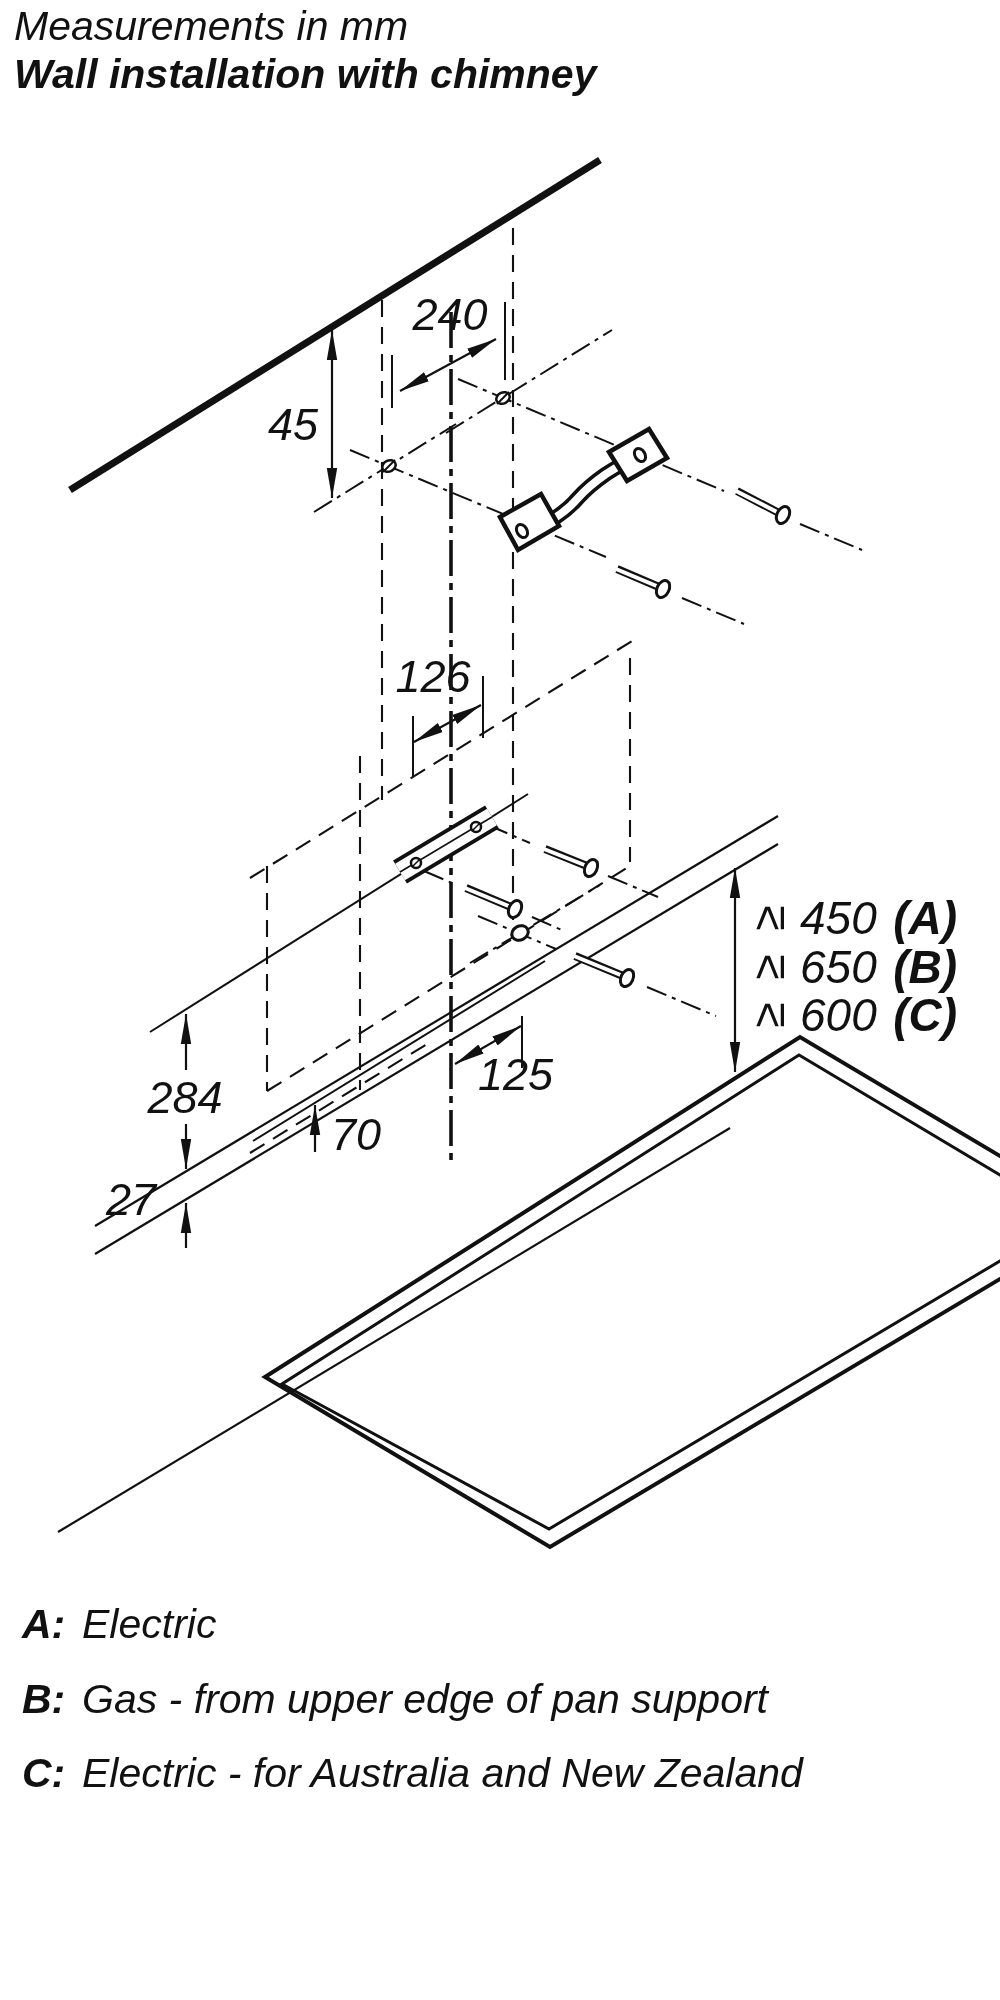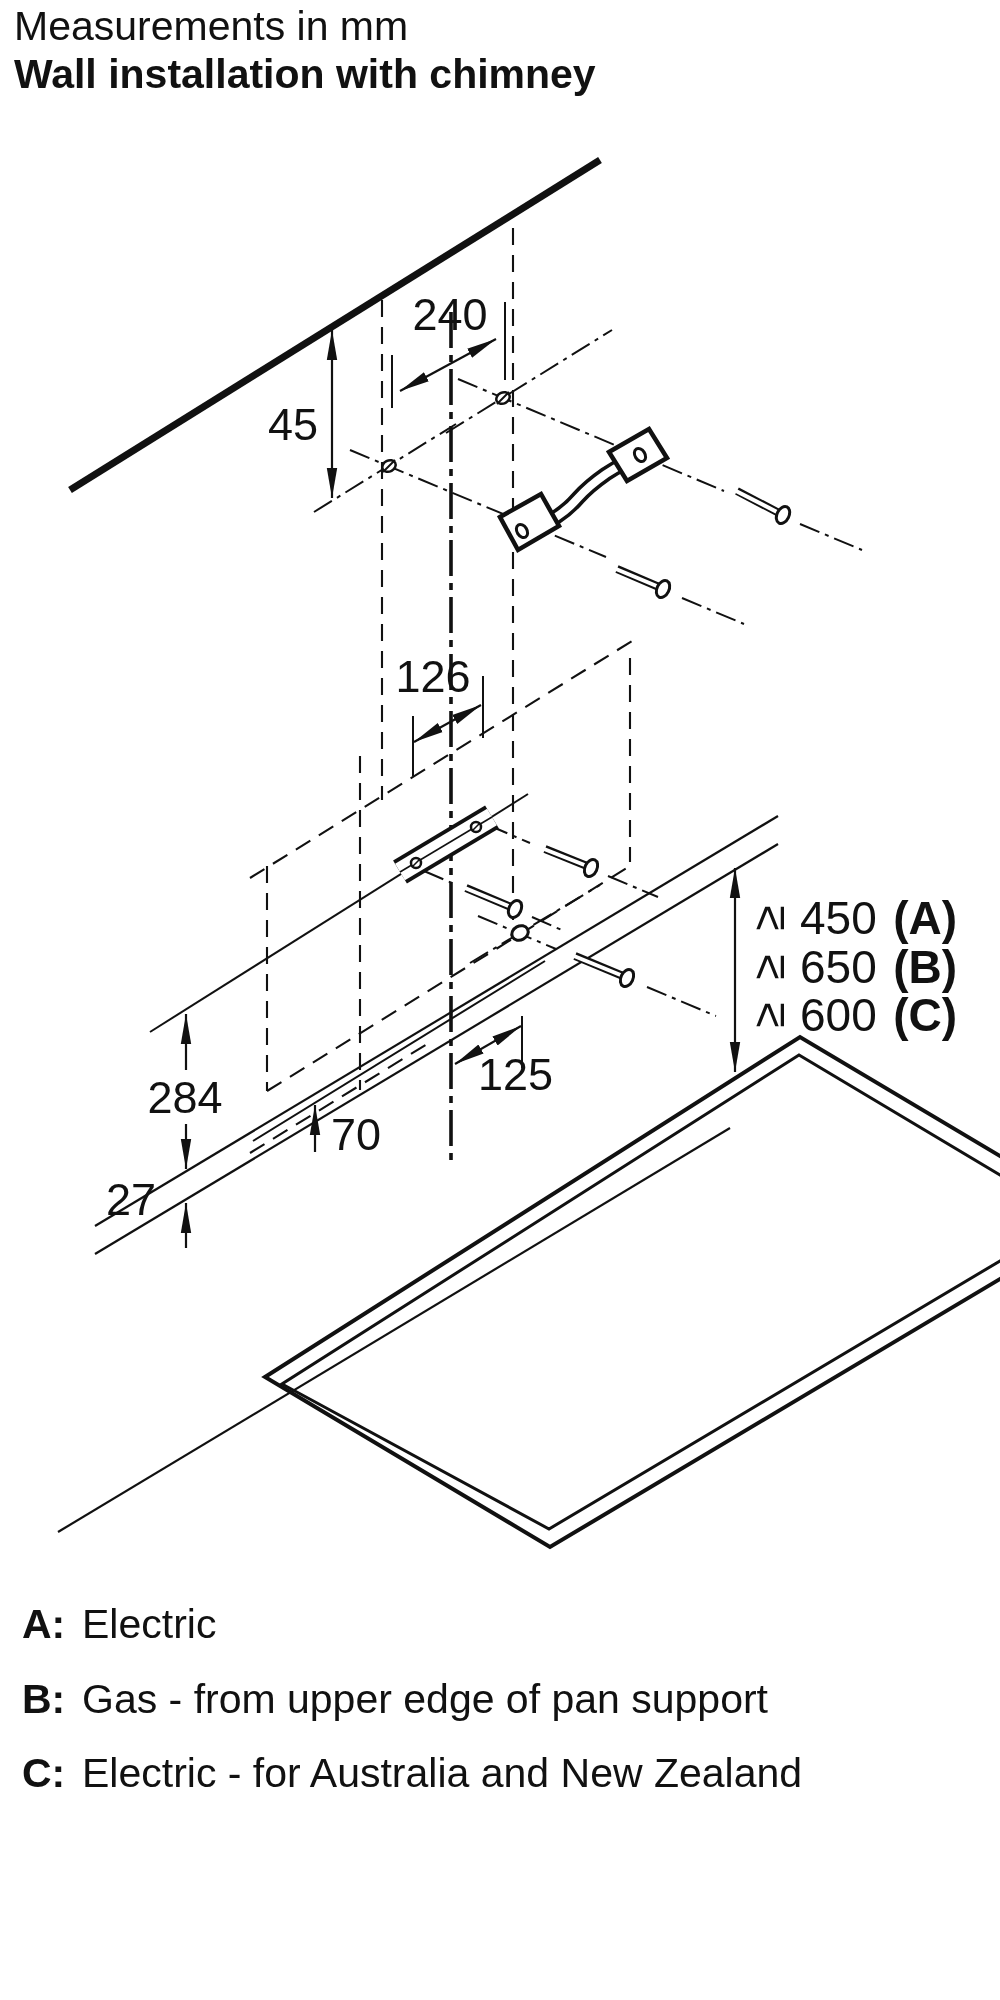--- a/index.html
+++ b/index.html
@@ -1,16 +1,16 @@
 <!DOCTYPE html>
 <html><head>
 <meta charset="utf-8">
 <style>
   html,body { margin:0; padding:0; background:#ffffff; }
-  .page { width:796px; height:2000px; position:relative; background:#fff; }
+  .page { width:796px; height:2000px; position:relative; background:#fff;font-style:italic; }
   svg { display:block; }
   svg text { font-family:"Liberation Sans", sans-serif; fill:#111; }
   .ttl1 { font-size:41px; }
   .ttl2 { font-size:41px; font-weight:bold; }
   .num  { font-size:45px; }
   .min  { font-size:46px; }
   .minb { font-size:46px; font-weight:bold; }
   .legk { font-size:41px; font-weight:bold; }
   .legt { font-size:41px; }
   .ln   { stroke:#111; stroke-width:2.2; fill:none; }

